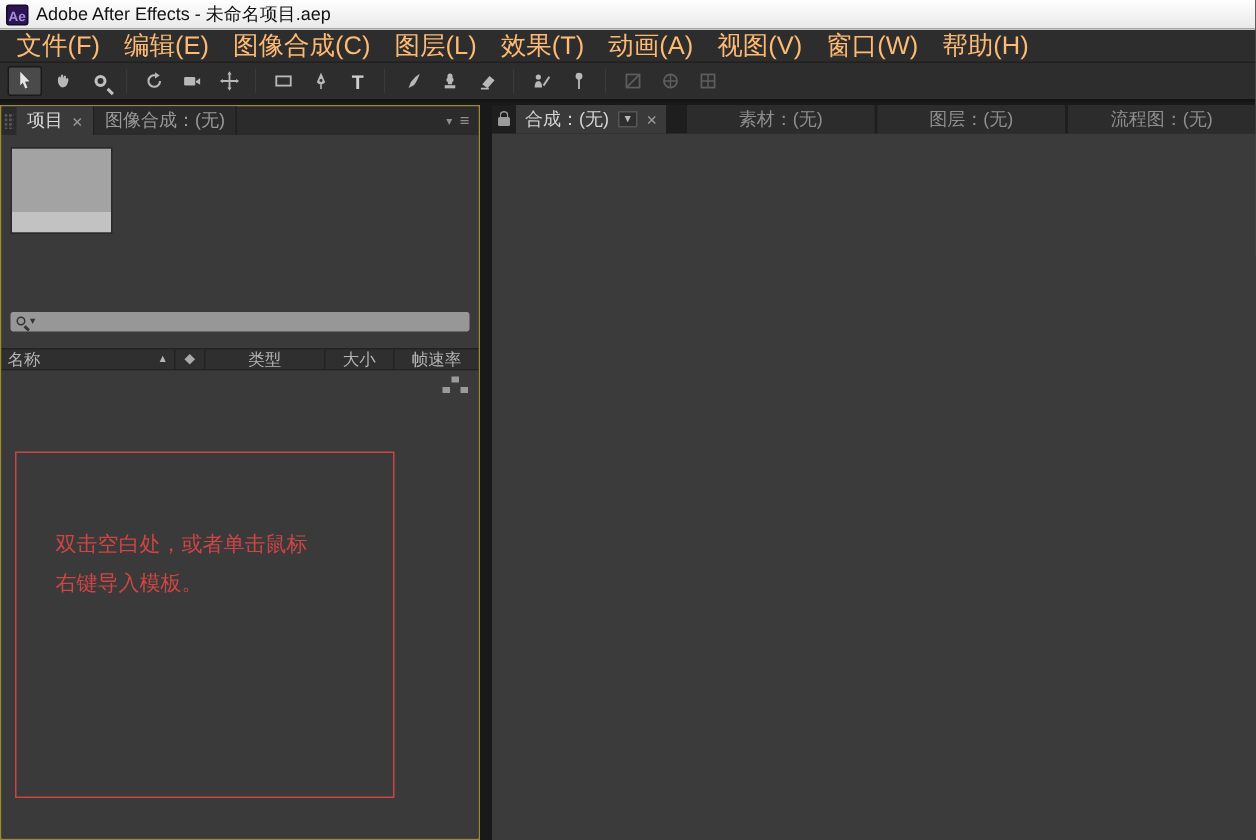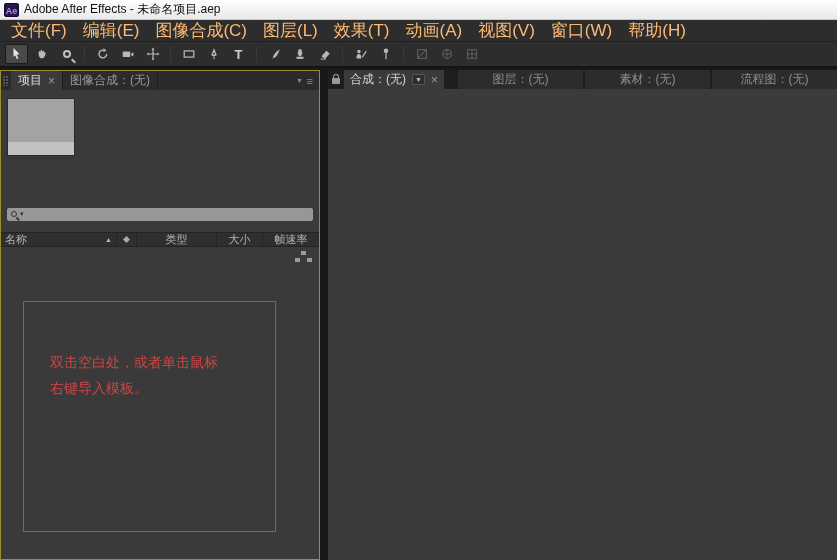--- a/index.html
+++ b/index.html
@@ -97,21 +97,21 @@
   .col{ display:flex; align-items:center; height:100%; border-right:1px solid #232323; padding:0 4px; }
   .col-name{ width:116px; }
   .col-name .sort{ margin-left:auto; font-size:7px; color:#b5b5b5; }
   .col-tag{ width:20px; justify-content:center; }
   .diamond{ width:5px; height:5px; background:#aaa; transform:rotate(45deg); }
   .col-type{ width:80px;justify-content:center; }
   .col-size{ width:46px; justify-content:center; }
   .col-rate{ flex:1; justify-content:center; border-right:none; }
   .list-area{ flex:1; position:relative; background:#3a3a3a; }
   .drop-hint{
-    position:absolute; left:22px; top:54px; width:253px; height:231px;
+    position:absolute; left:9px; top:54px; width:253px; height:231px;
     border:1px solid #c94545; color:#cf4545; font-size:14px; line-height:1.85;
     padding:48px 18px 0 26px; white-space:pre-line;
   }
   .mini-flow{ position:absolute; right:6px; top:4px; width:18px; height:12px; }
   .mini-flow i{ position:absolute; width:5px; height:4px; background:#9a9a9a; }
   .mini-flow i.a{ left:6px; top:0; }
   .mini-flow i.b{ left:0; top:7px; }
   .mini-flow i.c{ left:12px; top:7px; }
   
   .right-panel{ flex:1; display:flex; flex-direction:column; }
@@ -327,24 +327,24 @@
         <div class="lock-cell">
           <span class="lock"></span>
         </div>
         <div class="comp-tab">
           <span>合成：(无)</span>
           <span class="dd-box">▼</span>
           <span class="comp-close">×</span>
         </div>
         <div class="gap"></div>
         <div class="group-tab">
+          <span>素材：(无)</span>
+        </div>
+        <div class="group-tab">
           <span>图层：(无)</span>
-        </div>
-        <div class="group-tab">
-          <span>素材：(无)</span>
         </div>
         <div class="group-tab">
           <span>流程图：(无)</span>
         </div>
       </div>
       <div class="viewer"></div>
     </div>
 
   </div>
 </div>

